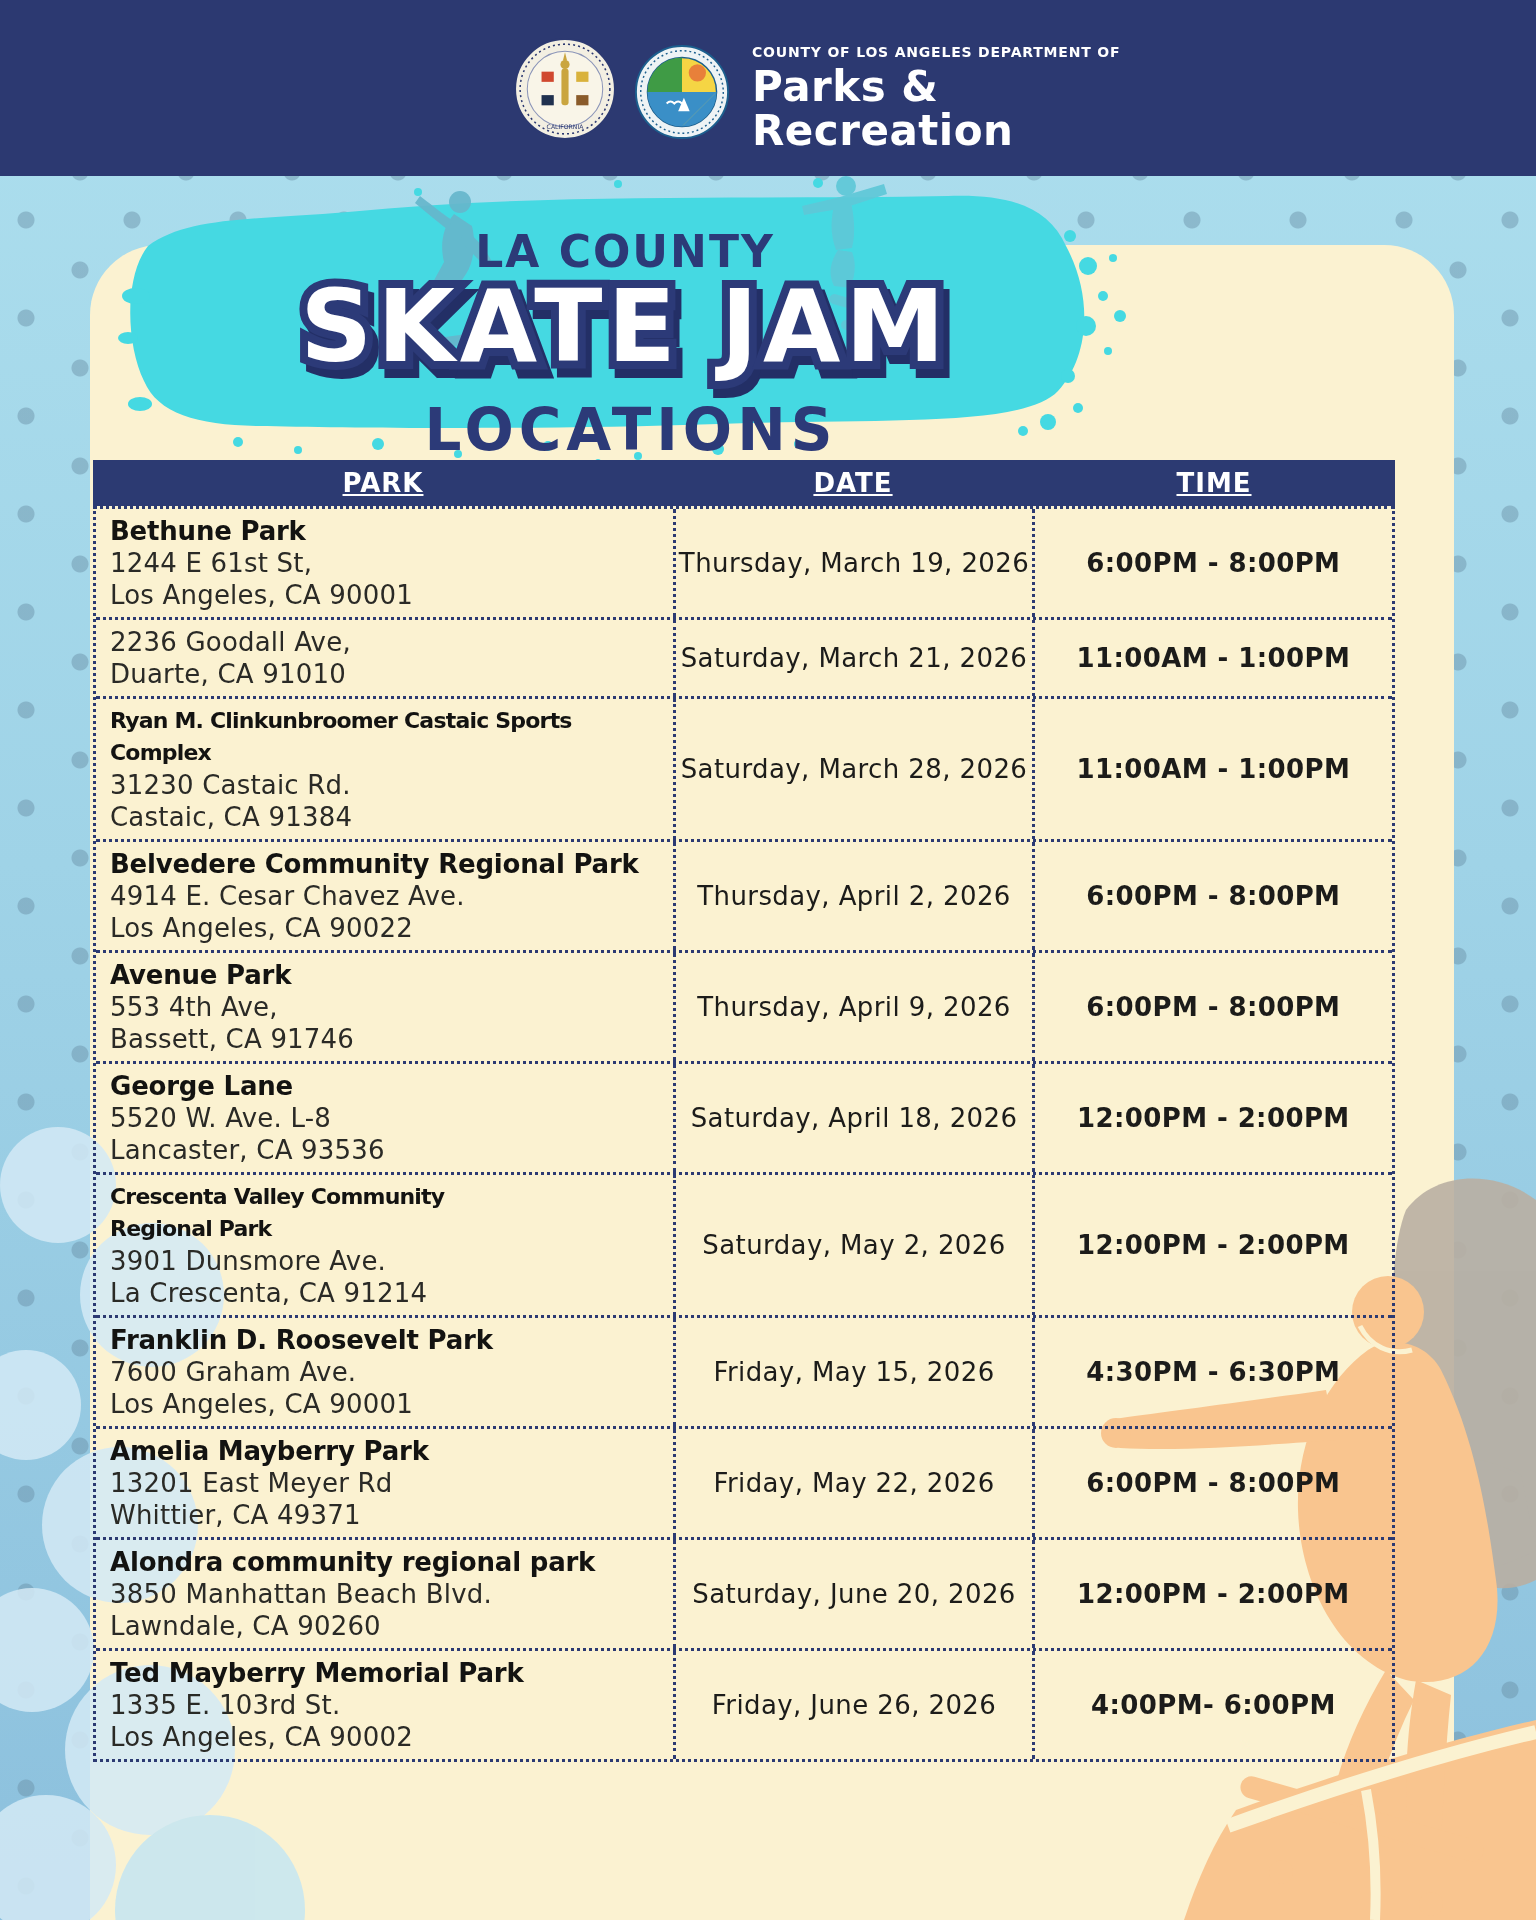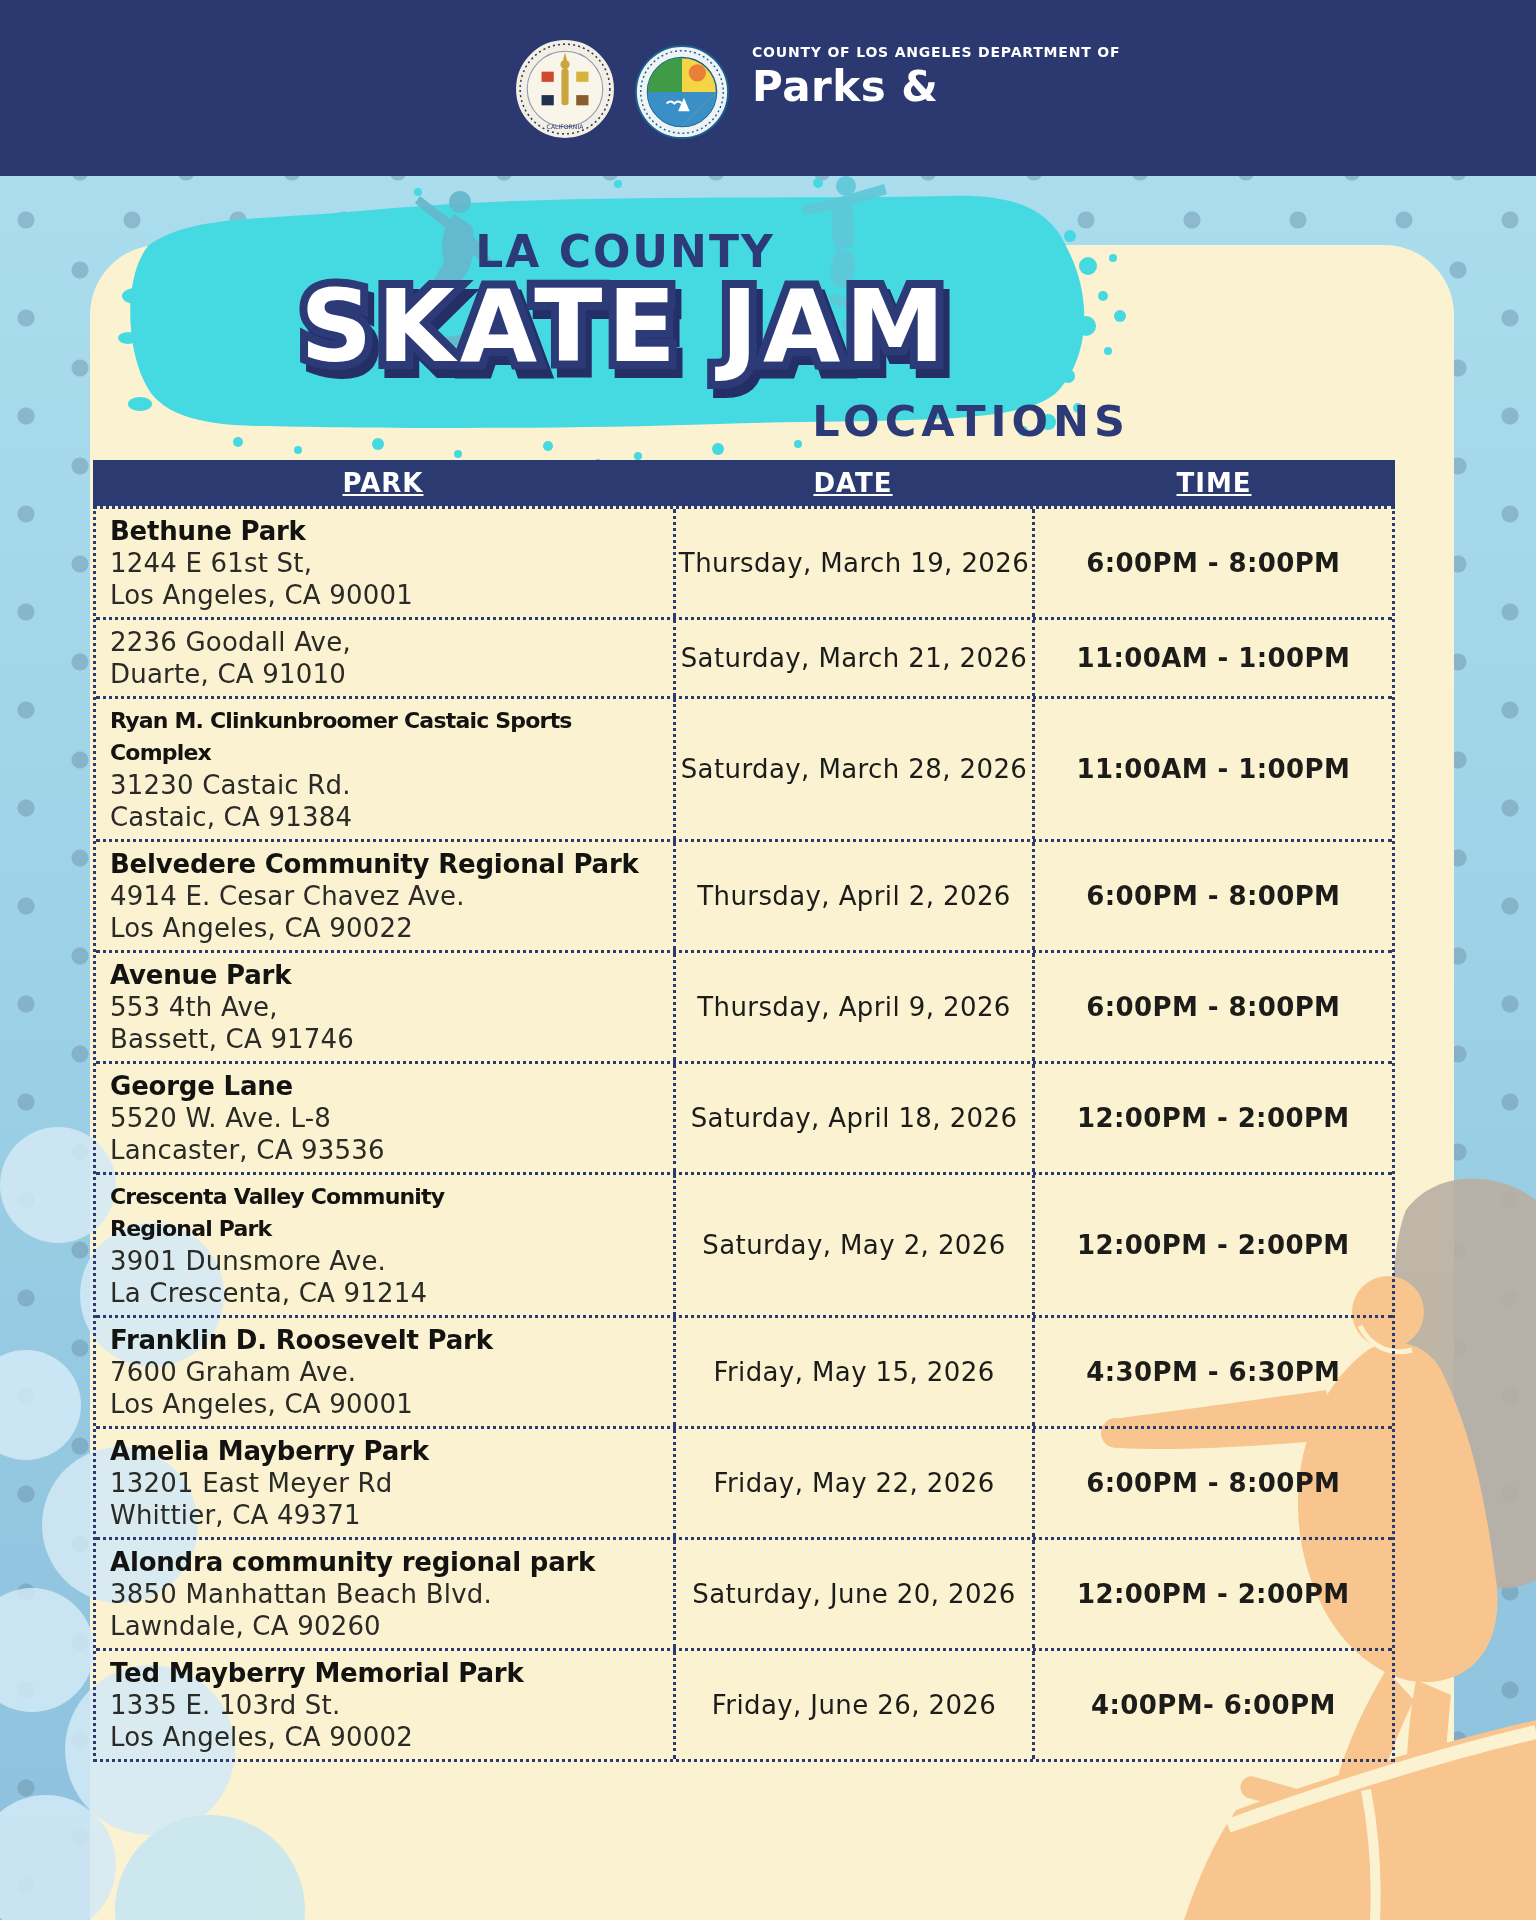--- a/index.html
+++ b/index.html
@@ -38,21 +38,21 @@
   .skater-right{position:absolute;left:788px;top:170px;width:126px;height:176px;z-index:3;}
 
   
   .hero{position:absolute;left:120px;top:0;width:1010px;text-align:center;z-index:4;color:var(--title-navy);}
   .hero-line1{position:absolute;left:0;right:0;top:226px;font-size:44px;font-weight:800;letter-spacing:2px;}
   .hero-line2{position:absolute;left:0;right:0;top:268px;height:120px;font-size:100px;font-weight:700;letter-spacing:5px;}
   .hero-line2 .layer{position:absolute;left:0;right:0;top:0;}
   .hero-line2 .shadow{-webkit-text-stroke:16px #232f66;color:#232f66;transform:translate(6px,9px);}
   .hero-line2 .stroke{-webkit-text-stroke:16px var(--title-navy);color:var(--title-navy);}
   .hero-line2 .fill{color:#ffffff;}
-  .hero-line3{position:absolute;left:12px;right:0;top:396px;font-size:43px;font-weight:800;letter-spacing:5px;text-align:right;}
+  .hero-line3{position:absolute;left:12px;right:0;top:396px;font-size:58px;font-weight:800;letter-spacing:5px;}
 
   
   .skater-orange{position:absolute;right:0;bottom:0;width:600px;height:900px;z-index:3;}
 
   
   .header{position:absolute;left:0;top:0;width:100%;height:176px;background:var(--header-navy);z-index:6;}
   .seal{position:absolute;}
   .seal-la{left:514px;top:38px;width:102px;height:102px;}
   .seal-pr{left:634px;top:44px;width:96px;height:96px;}
   .dept-label{position:absolute;left:752px;top:44px;color:#fff;font-size:14px;font-weight:700;letter-spacing:.8px;}
@@ -363,15 +363,16 @@
       <path d="M50,14 A36,36 0 0,0 14,50 L50,50 Z" fill="#3f9b45"></path>
       <path d="M14,50 A36,36 0 0,0 86,50 L50,86 A36,36 0 0,1 14,50 Z" fill="#3a8fc7"></path>
       <path d="M14,50 L86,50 L50,86 A36,36 0 0,1 14,50 Z" fill="#3a8fc7"></path>
       <circle cx="66" cy="30" r="9" fill="#e8803a"></circle>
       <path d="M46,70 L52,56 L58,70 Z" fill="#ffffff"></path>
       <path d="M34,62 q4,-4 8,0 q4,-4 8,0" stroke="#ffffff" stroke-width="2" fill="none"></path>
       <circle cx="50" cy="50" r="43" fill="none" stroke="#1c5f8e" stroke-width="1.5" stroke-dasharray="2 3"></circle>
     </svg>
     <div class="dept-label">COUNTY OF LOS ANGELES DEPARTMENT OF</div>
     <div class="dept-line l1">Parks &amp;</div>
+    <div class="dept-line l2">Recreation</div>
   </div>
 
 </div>
 
 </body></html>

